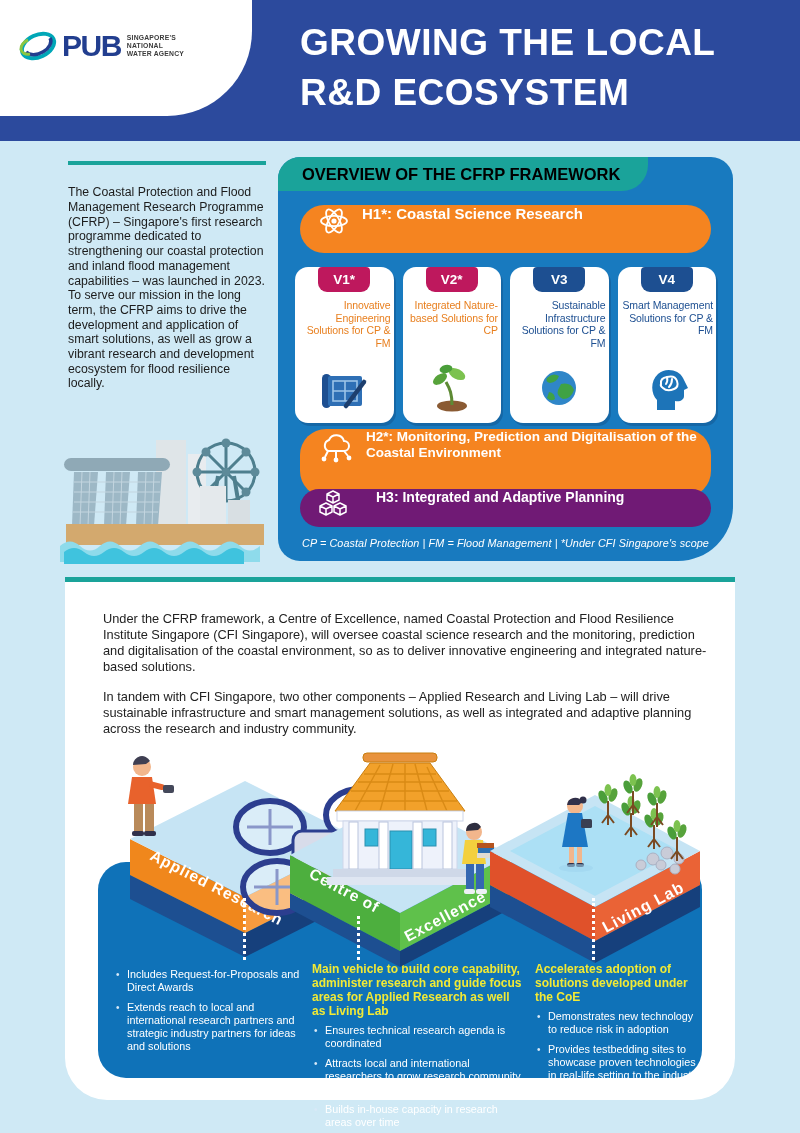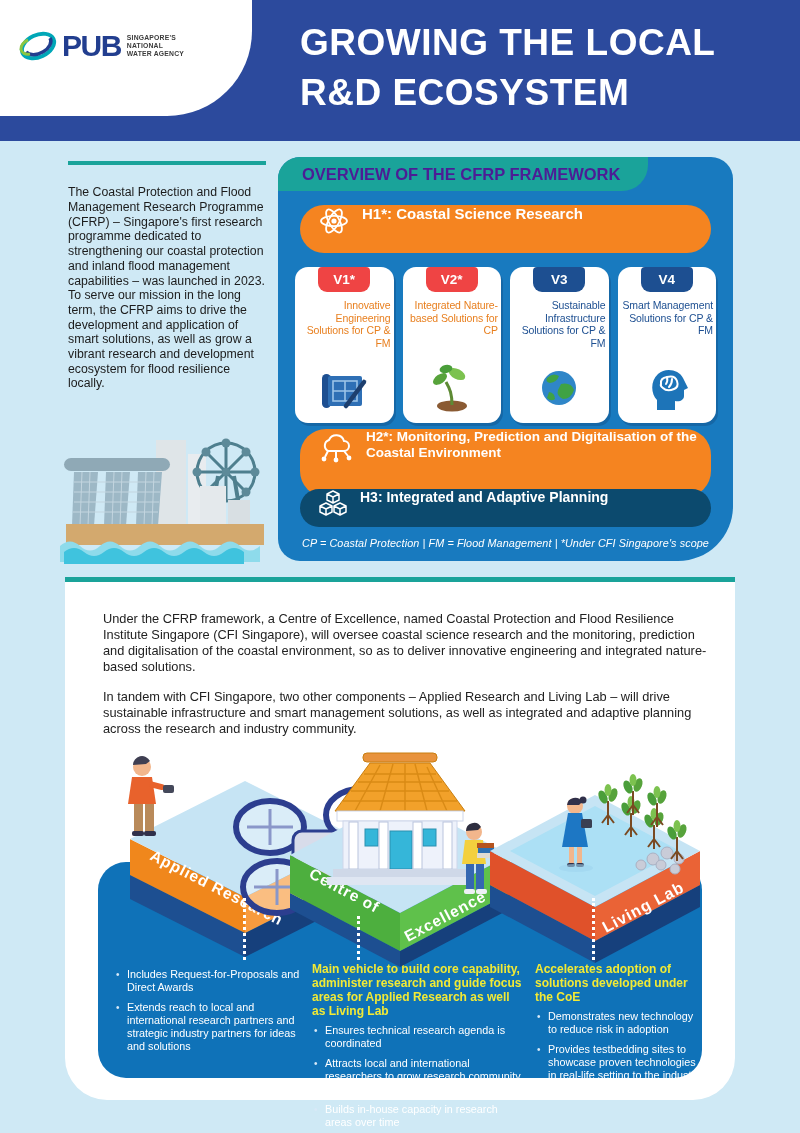--- a/index.html
+++ b/index.html
@@ -14,37 +14,37 @@
   .pub-tag{margin-left:6px;font-size:6.8px;font-weight:700;color:#3b3b3b;line-height:8.2px;letter-spacing:.2px;}
   .title{position:absolute;left:300px;top:18px;color:#fff;font-weight:700;font-size:37px;
          line-height:50px;letter-spacing:.5px;white-space:nowrap;}
   
   .rule{position:absolute;left:68px;top:161px;width:198px;height:4px;background:#1aa39a;}
   .intro-p{position:absolute;left:68px;top:173px;width:202px;font-size:12.3px;line-height:14.7px;color:#1c1c1c;}
   .skyline{position:absolute;left:60px;top:428px;}
   
   .fw{position:absolute;left:278px;top:157px;width:455px;height:404px;background:#187abf;
       border-radius:22px 22px 55px 22px;}
-  .fw-head{position:absolute;left:0;top:0;height:34px;background:#1aa39a;color:#4c1d95;
+  .fw-head{position:absolute;left:0;top:0;height:34px;background:#1aa39a;color:#000000;
            font-size:16.5px;font-weight:700;line-height:34px;padding:0 28px 0 24px;
            border-radius:22px 0 26px 0;white-space:nowrap;}
   .pill{position:absolute;left:22px;right:22px;display:flex;align-items:flex-start;color:#fff;font-weight:700;}
   .pill.orange{background:#f58420;}
-  .pill.navy{background:#0c4a6e;}
+  .pill.navy{background:#701a75;gap:16px;}
   .h1row{top:48px;height:48px;border-radius:24px;font-size:15px;}
   .h2row{top:272px;height:68px;border-radius:26px;font-size:13.5px;line-height:16px;}
   .h3row{top:332px;height:38px;border-radius:19px;font-size:14px;}
   .pill .picon{margin:0 12px 0 18px;flex:0 0 auto;display:flex;}
   .cards{position:absolute;left:17px;right:17px;top:110px;height:156px;display:grid;
          grid-template-columns:repeat(4,1fr);gap:9px;}
   .card{position:relative;background:#fff;border-radius:13px;box-shadow:2px 3px 0 rgba(16,60,110,.3);
         padding-top:30px;display:flex;flex-direction:column;align-items:center;}
   .tab{position:absolute;top:0;left:50%;transform:translateX(-50%);width:52px;height:25px;
        border-radius:4px 4px 9px 9px;color:#fff;font-weight:700;font-size:13.5px;line-height:25px;text-align:center;}
-  .tab.orange{background:#ef4444;} .tab.navy{background:#1d4f91;}
+  .tab.orange{background:#be185d;} .tab.navy{background:#1d4f91;}
   .ctitle{font-size:10.5px;font-weight:400;line-height:12.6px;text-align:right;padding:2px 3px;letter-spacing:-.1px;}
   .ctitle.orange{color:#e87f1e;} .ctitle.navy{color:#1d4f91;}
   .cicon{margin-top:auto;margin-bottom:7px;}
   .fnote{position:absolute;left:24px;top:380px;color:#fff;font-size:10.8px;font-style:italic;letter-spacing:.1px;}
   
   .divider{position:absolute;left:65px;top:577px;width:670px;height:5px;background:#1aa39a;}
   .wpanel{position:absolute;left:65px;top:582px;width:670px;height:518px;background:#fff;
           border-radius:0 0 42px 42px;}
   .bodyp{position:absolute;left:38px;width:604px;font-size:12.8px;line-height:15.9px;color:#222;}
   .p1{top:16px;} .p2{top:94px;}

